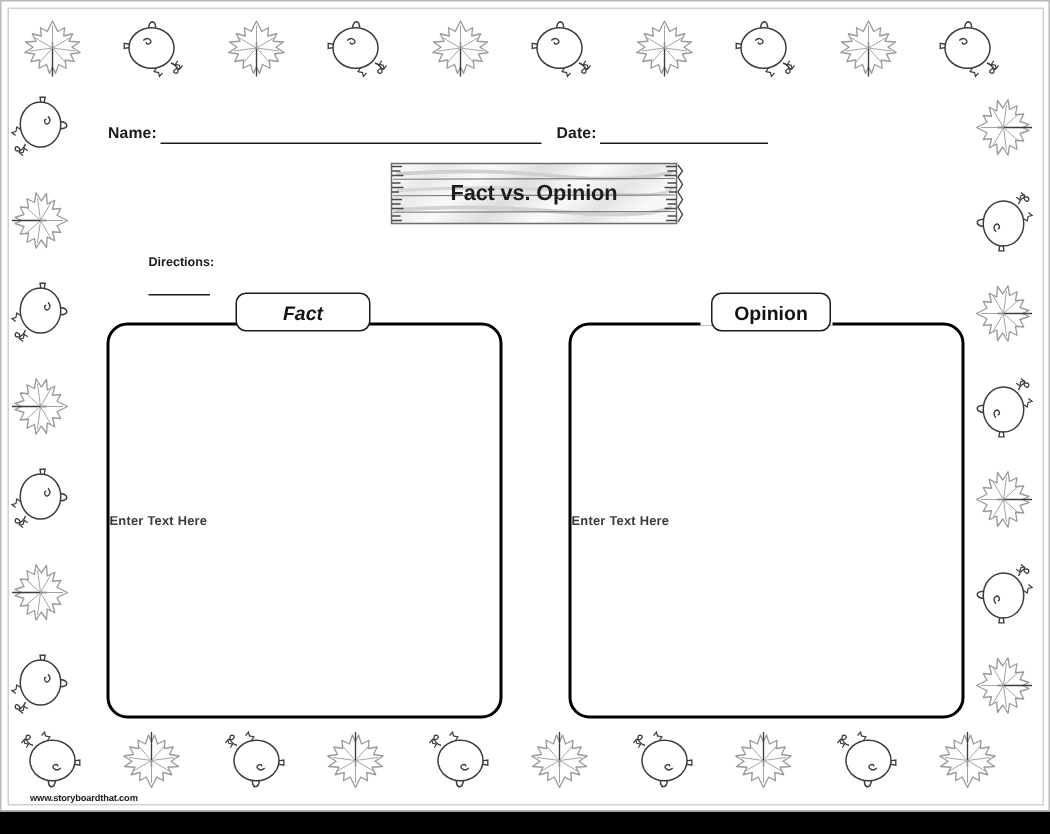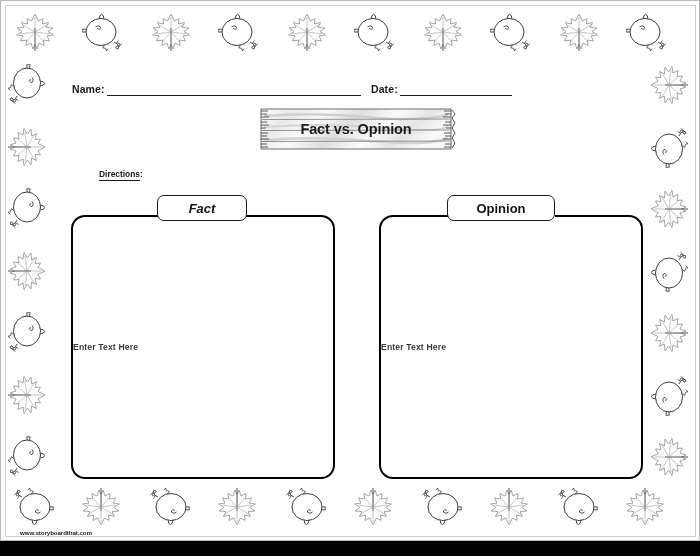--- a/index.html
+++ b/index.html
@@ -100,21 +100,21 @@
     position: absolute;
     left: 93px;
     top: 163px;
     font-size: 8.4px;
     font-weight: bold;
     color: #1b1b1b;
     white-space: nowrap;
   }
   #directions .dir-word {
     border-bottom: 1.2px solid #1b1b1b;
-    padding-bottom: 1px;
+    padding-bottom: 17px;
   }
 
   
   .answer-box {
     position: absolute;
     border: 2.6px solid #000000;
     border-radius: 14px;
     background: #ffffff;
     box-sizing: border-box;
   }
@@ -143,21 +143,21 @@
     box-sizing: border-box;
     display: flex;
     align-items: center;
     justify-content: center;
     font-size: 13px;
     font-weight: bold;
     color: #131313;
     z-index: 4;
   }
   #fact-tab    { left: 151px; top: 189px; width: 90px; font-style: italic; }
-  #opinion-tab { left: 441px; top: 189px; width: 108px; }
+  #opinion-tab { left: 468px; top: 189px; width: 80px; }
 
   
   .tab-mask {
     position: absolute;
     height: 4px;
     background: #ffffff;
     z-index: 3;
   }
   #fact-mask    { left: 154px; top: 207px; width: 84px; }
   #opinion-mask { left: 461px; top: 207px; width: 88px; }

